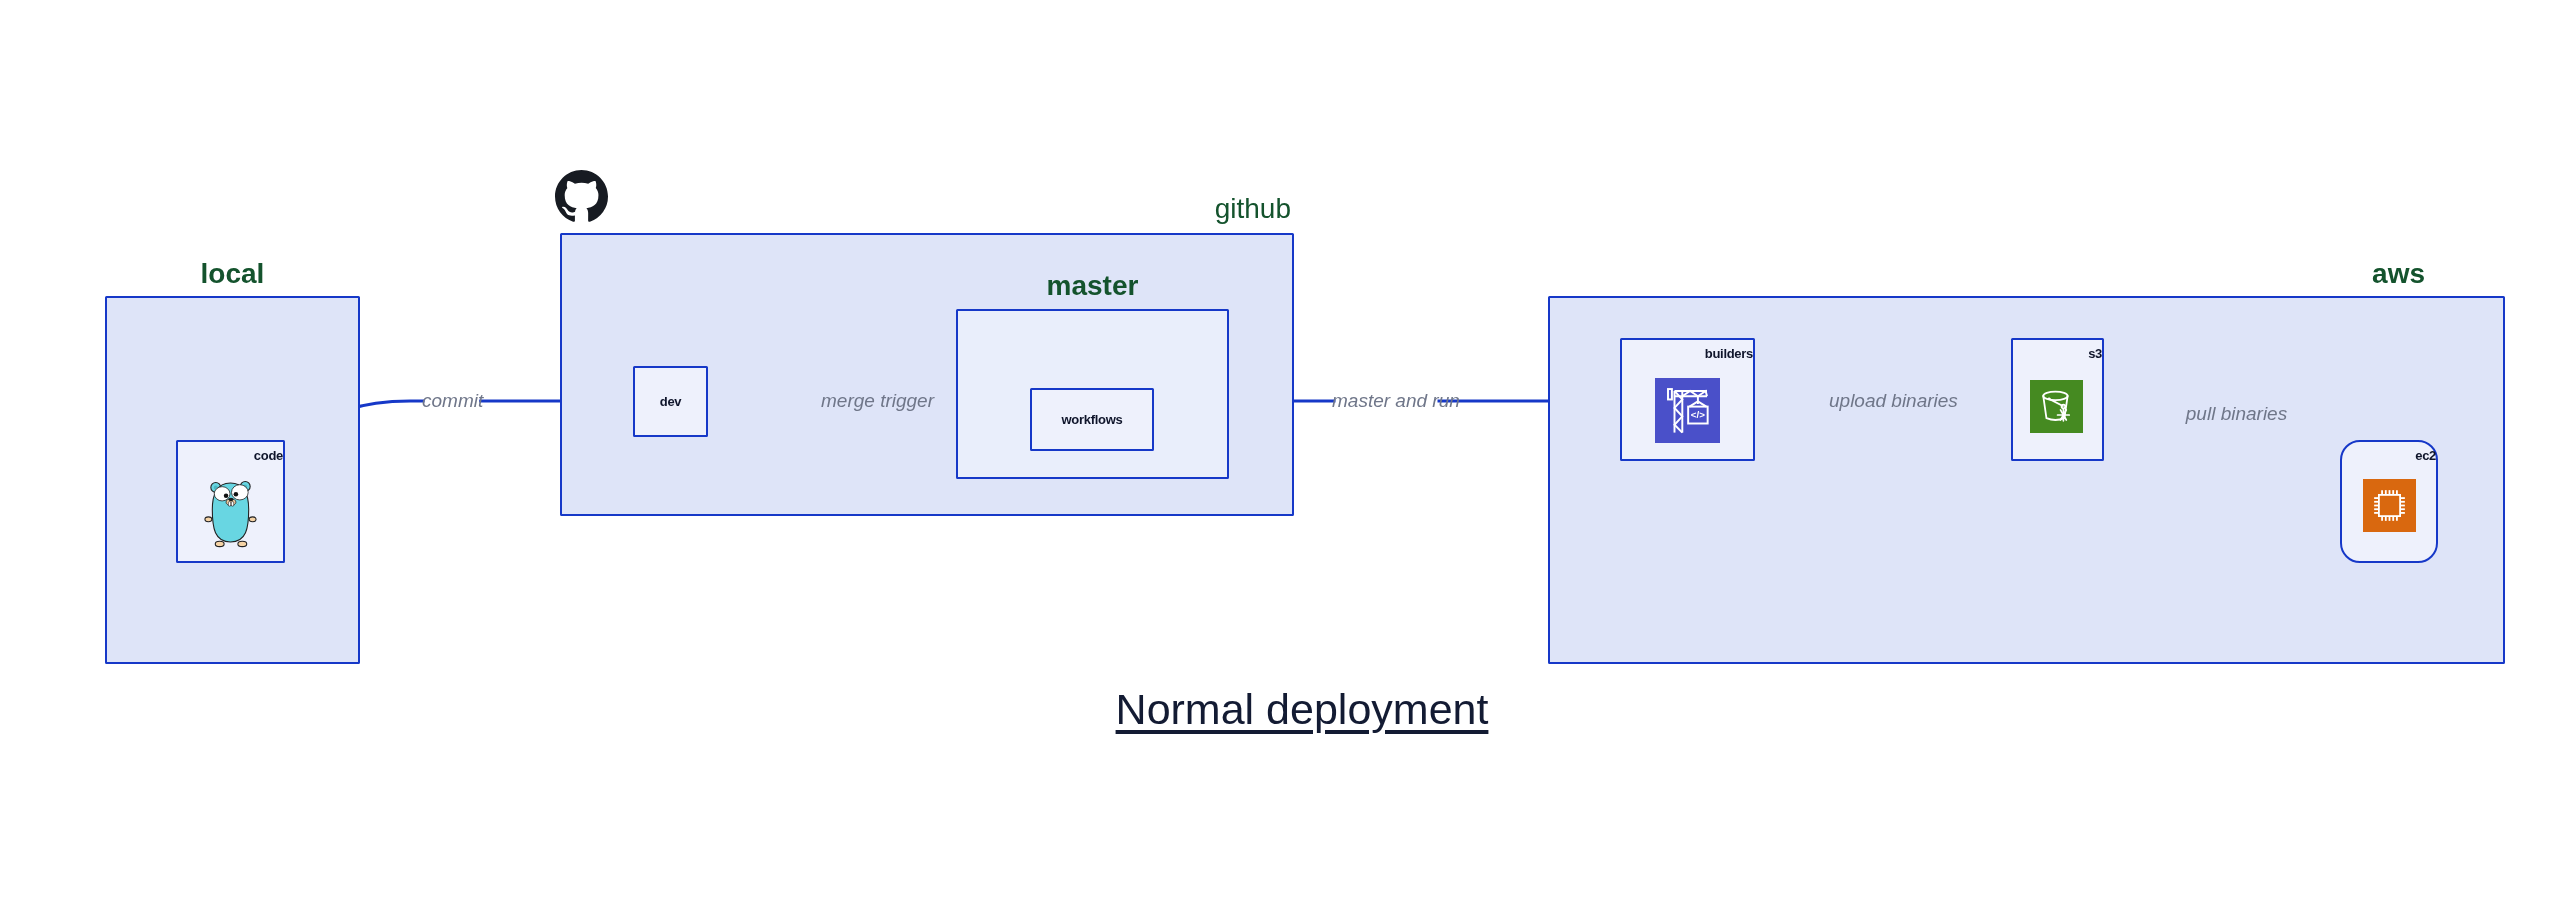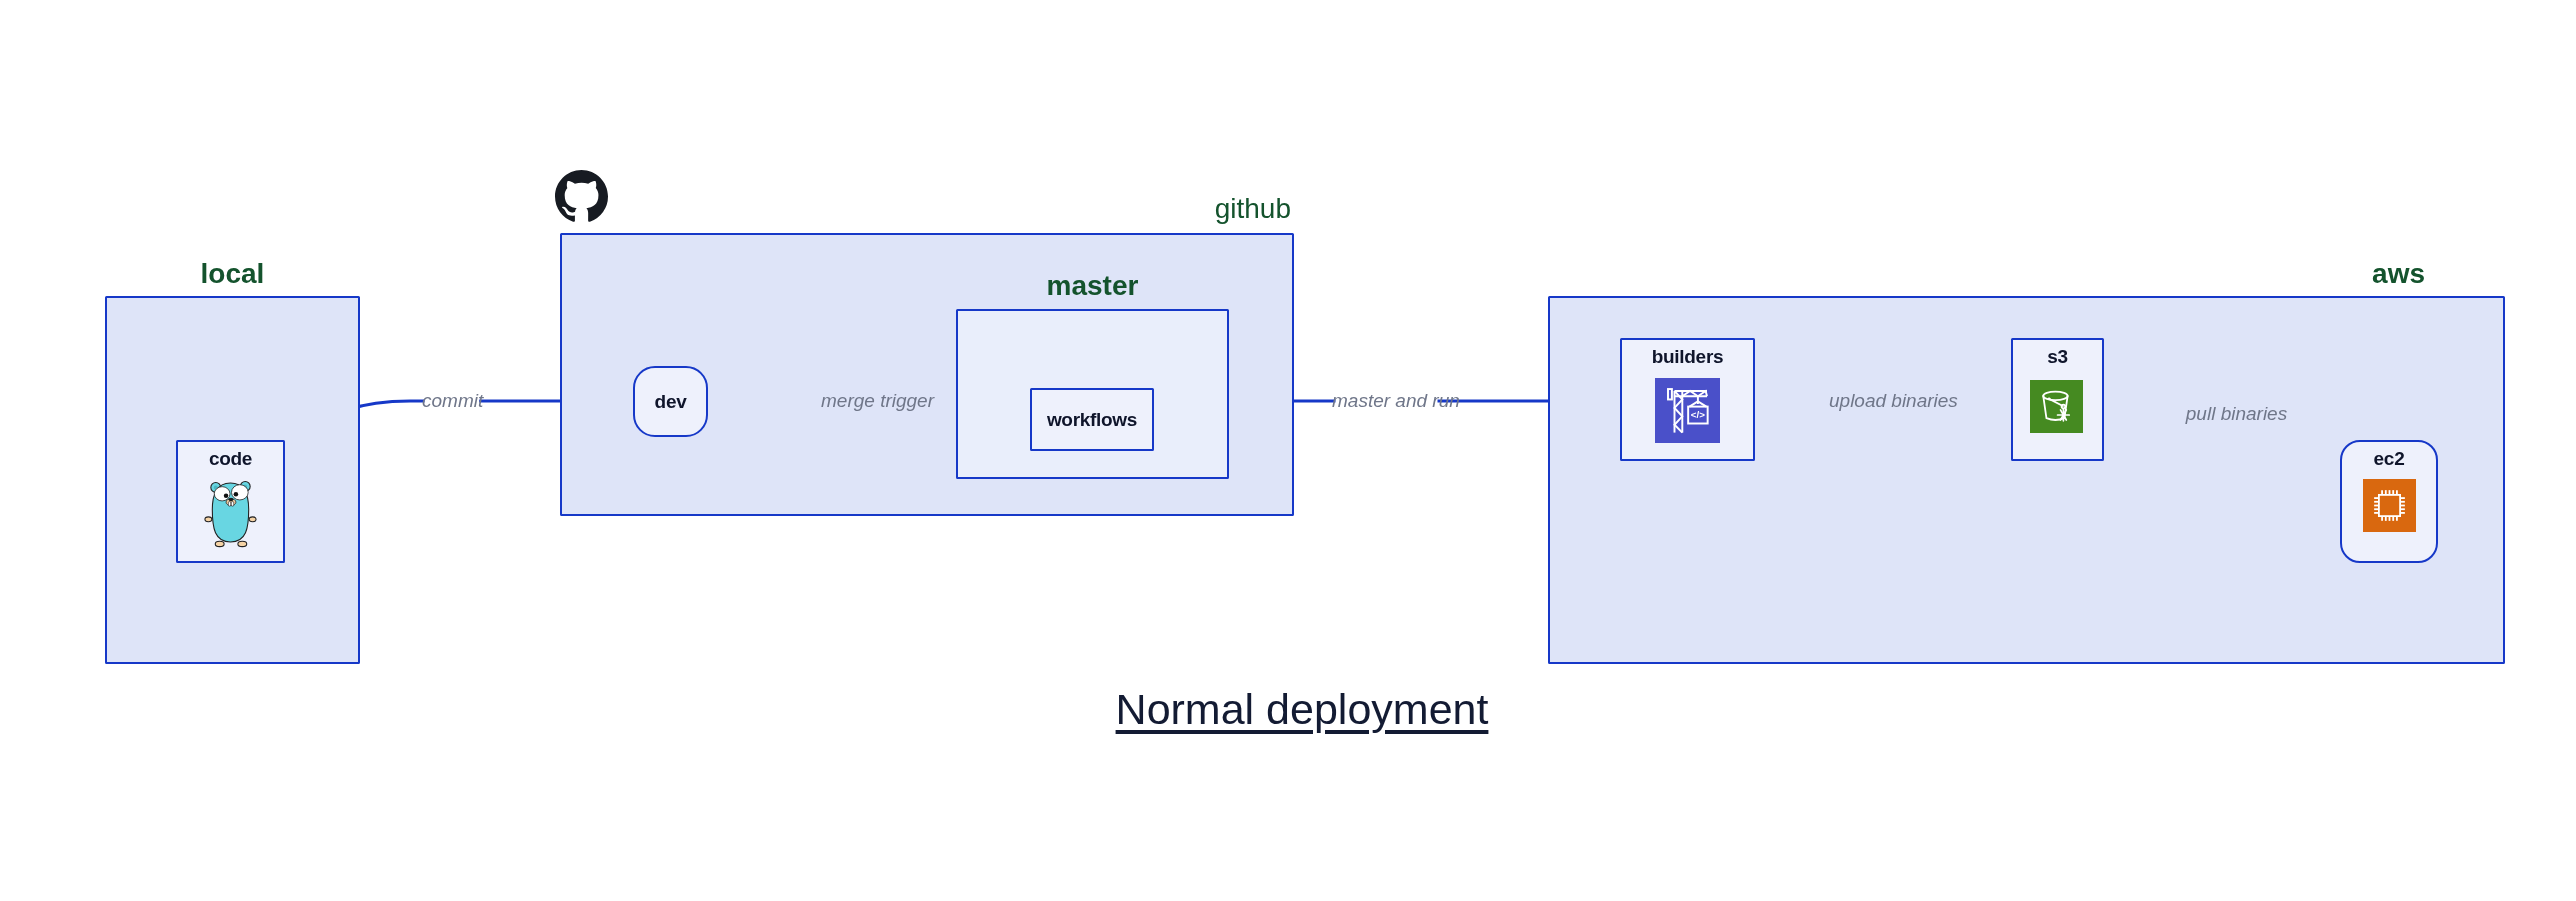--- a/index.html
+++ b/index.html
@@ -18,21 +18,21 @@
   .zone-label.right{text-align:right;}
   
   .group{
     position:absolute;border:2.1px solid #1638c8;background:#e9eefb;border-radius:1.5px;box-sizing:border-box;
   }
   
   .node{
     position:absolute;border:2.6px solid #1638c8;background:#eef1fc;border-radius:1.5px;box-sizing:border-box;
   }
   .node-label{
-    font-size:19px;font-weight:700;color:#0f152b;text-align:center;letter-spacing:-0.3px;
+    font-size:13px;font-weight:700;color:#0f152b;text-align:right;letter-spacing:-0.3px;
   }
   .node.top-label{padding-top:6.2px;}
   .node.center-label{display:flex;align-items:center;justify-content:center;}
   .icon{position:absolute;display:block;}
   
   #edges{position:absolute;left:0;top:0;width:2604px;height:902px;pointer-events:none;}
   .edge-label{
     position:absolute;font-size:19px;font-style:italic;color:#6f7689;
     height:24px;line-height:24px;text-align:center;white-space:nowrap;
   }
@@ -101,21 +101,21 @@
     <rect x="61.5" y="56" width="5.2" height="9" rx="2" fill="#ffffff" stroke="#222222" stroke-width="1.4"></rect>
     <ellipse cx="61" cy="51.5" rx="5" ry="3.6" fill="#1a1a1a"></ellipse>
   </svg>
 
   <svg class="icon" style="left:555px;top:170px;width:53px;height:53px;" viewBox="0 0 16 16" xmlns="http://www.w3.org/2000/svg">
     <path fill="#171b22" d="M8 0C3.58 0 0 3.58 0 8c0 3.54 2.29 6.53 5.47 7.59.4.07.55-.17.55-.38 0-.19-.01-.82-.01-1.49-2.01.37-2.53-.49-2.69-.94-.09-.23-.48-.94-.82-1.13-.28-.15-.68-.52-.01-.53.63-.01 1.08.58 1.23.82.72 1.21 1.87.87 2.33.66.07-.52.28-.87.51-1.07-1.78-.2-3.64-.89-3.64-3.95 0-.87.31-1.59.82-2.15-.08-.2-.36-1.02.08-2.12 0 0 .67-.21 2.2.82.64-.18 1.32-.27 2-.27s1.36.09 2 .27c1.53-1.04 2.2-.82 2.2-.82.44 1.1.16 1.92.08 2.12.51.56.82 1.27.82 2.15 0 3.07-1.87 3.75-3.65 3.95.29.25.54.73.54 1.48 0 1.07-.01 1.93-.01 2.2 0 .21.15.46.55.38A8.01 8.01 0 0 0 16 8c0-4.42-3.58-8-8-8z"></path>
   </svg>
   <div class="zone-label right" style="left:560px;top:193px;width:731px;">github</div>
   <div class="zone" style="left:560px;top:233px;width:734px;height:283px;"></div>
 
-  <div class="node center-label" style="left:633px;top:366px;width:75px;height:71px;border-radius:22px;">
+  <div class="node center-label" style="left:633px;top:366px;width:75px;height:71px;">
     <div class="node-label">dev</div>
   </div>
 
   <div class="zone-label center" style="left:956px;top:270px;width:273px;">master</div>
   <div class="group" style="left:956px;top:309px;width:273px;height:170px;"></div>
 
   <div class="node center-label" style="left:1030px;top:388px;width:124px;height:63px;">
     <div class="node-label">workflows</div>
   </div>
 

